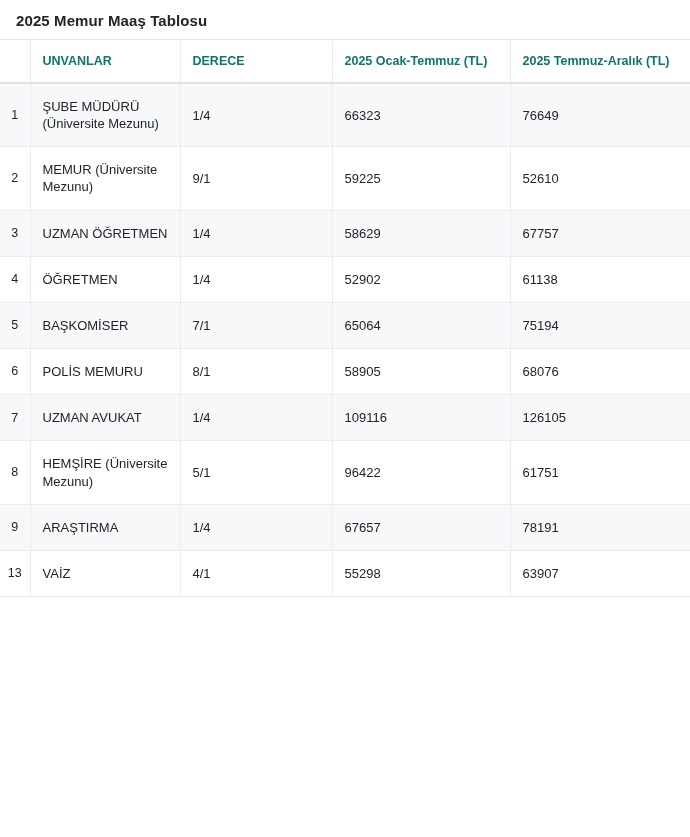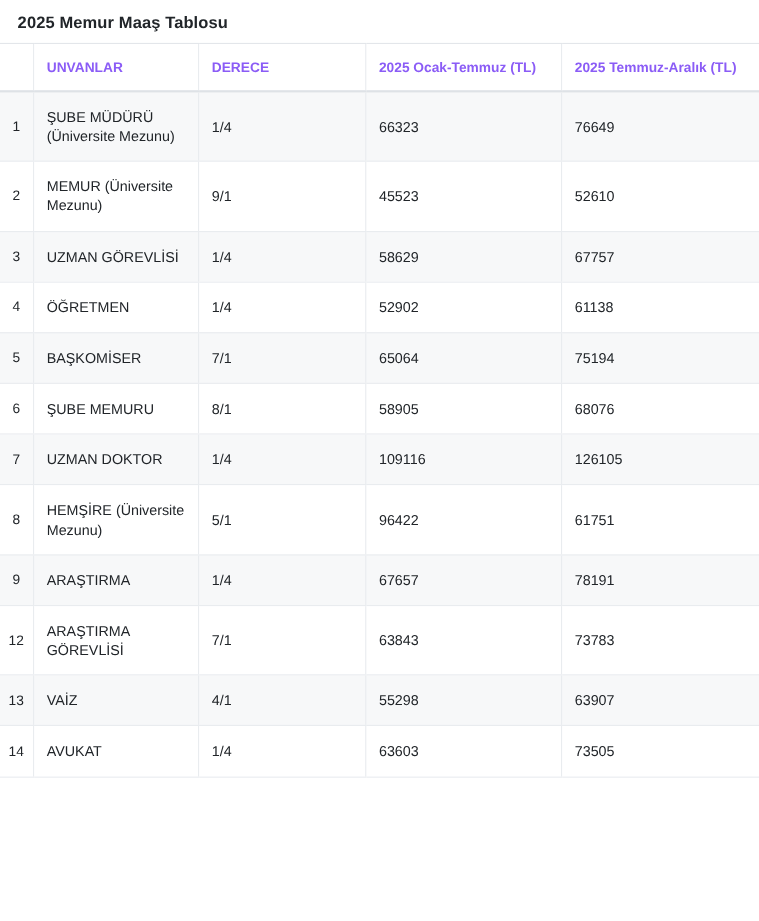--- a/index.html
+++ b/index.html
@@ -36,21 +36,21 @@
   }
   table.salary-table col.c-index { width: 30px; }
   table.salary-table col.c-title { width: 150px; }
   table.salary-table col.c-degree { width: 152px; }
   table.salary-table col.c-first { width: 178px; }
   table.salary-table col.c-second { width: 180px; }
 
   table.salary-table thead th {
     font-size: 12.5px;
     font-weight: bold;
-    color: #8b5cf6;
+    color: #0f766e;
     text-align: left;
     padding: 14px 10px 14px 12px;
     border-top: 1px solid #e3e6ea;
     border-bottom: 2px solid #dee2e6;
     vertical-align: middle;
     background: #ffffff;
     white-space: nowrap;
   }
   table.salary-table thead th.th-index {
     border-right: none;
@@ -113,89 +113,75 @@
         <td class="cell-index">1</td>
         <td class="sep">ŞUBE MÜDÜRÜ (Üniversite Mezunu)</td>
         <td class="sep">1/4</td>
         <td class="sep">66323</td>
         <td class="sep">76649</td>
       </tr>
       <tr>
         <td class="cell-index">2</td>
         <td class="sep">MEMUR (Üniversite Mezunu)</td>
         <td class="sep">9/1</td>
-        <td class="sep">45523</td>
+        <td class="sep">59225</td>
         <td class="sep">52610</td>
       </tr>
       <tr>
         <td class="cell-index">3</td>
-        <td class="sep">UZMAN GÖREVLİSİ</td>
+        <td class="sep">UZMAN ÖĞRETMEN</td>
         <td class="sep">1/4</td>
         <td class="sep">58629</td>
         <td class="sep">67757</td>
       </tr>
       <tr>
         <td class="cell-index">4</td>
         <td class="sep">ÖĞRETMEN</td>
         <td class="sep">1/4</td>
         <td class="sep">52902</td>
         <td class="sep">61138</td>
       </tr>
       <tr>
         <td class="cell-index">5</td>
         <td class="sep">BAŞKOMİSER</td>
         <td class="sep">7/1</td>
         <td class="sep">65064</td>
         <td class="sep">75194</td>
       </tr>
       <tr>
         <td class="cell-index">6</td>
-        <td class="sep">ŞUBE MEMURU</td>
+        <td class="sep">POLİS MEMURU</td>
         <td class="sep">8/1</td>
         <td class="sep">58905</td>
         <td class="sep">68076</td>
       </tr>
       <tr>
         <td class="cell-index">7</td>
-        <td class="sep">UZMAN DOKTOR</td>
+        <td class="sep">UZMAN AVUKAT</td>
         <td class="sep">1/4</td>
         <td class="sep">109116</td>
         <td class="sep">126105</td>
       </tr>
       <tr>
         <td class="cell-index">8</td>
         <td class="sep">HEMŞİRE (Üniversite Mezunu)</td>
         <td class="sep">5/1</td>
         <td class="sep">96422</td>
         <td class="sep">61751</td>
       </tr>
       <tr>
         <td class="cell-index">9</td>
         <td class="sep">ARAŞTIRMA</td>
         <td class="sep">1/4</td>
         <td class="sep">67657</td>
         <td class="sep">78191</td>
       </tr>
       <tr>
-        <td class="cell-index">12</td>
-        <td class="sep">ARAŞTIRMA GÖREVLİSİ</td>
-        <td class="sep">7/1</td>
-        <td class="sep">63843</td>
-        <td class="sep">73783</td>
-      </tr>
-      <tr>
         <td class="cell-index">13</td>
         <td class="sep">VAİZ</td>
         <td class="sep">4/1</td>
         <td class="sep">55298</td>
         <td class="sep">63907</td>
-      </tr>
-      <tr>
-        <td class="cell-index">14</td>
-        <td class="sep">AVUKAT</td>
-        <td class="sep">1/4</td>
-        <td class="sep">63603</td>
-        <td class="sep">73505</td>
       </tr>
     </tbody>
   </table>
 
 </div>
 
 </body></html>

